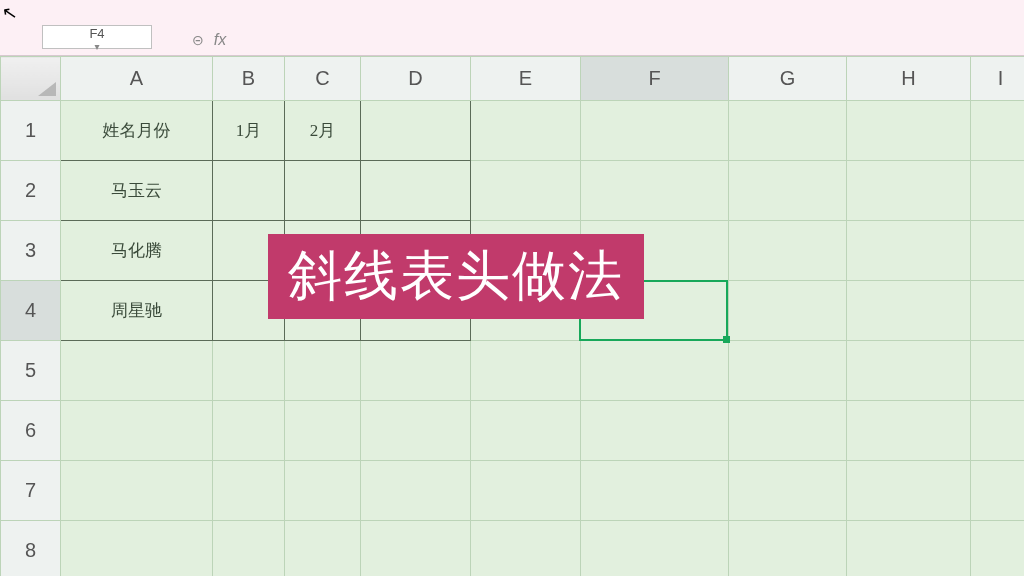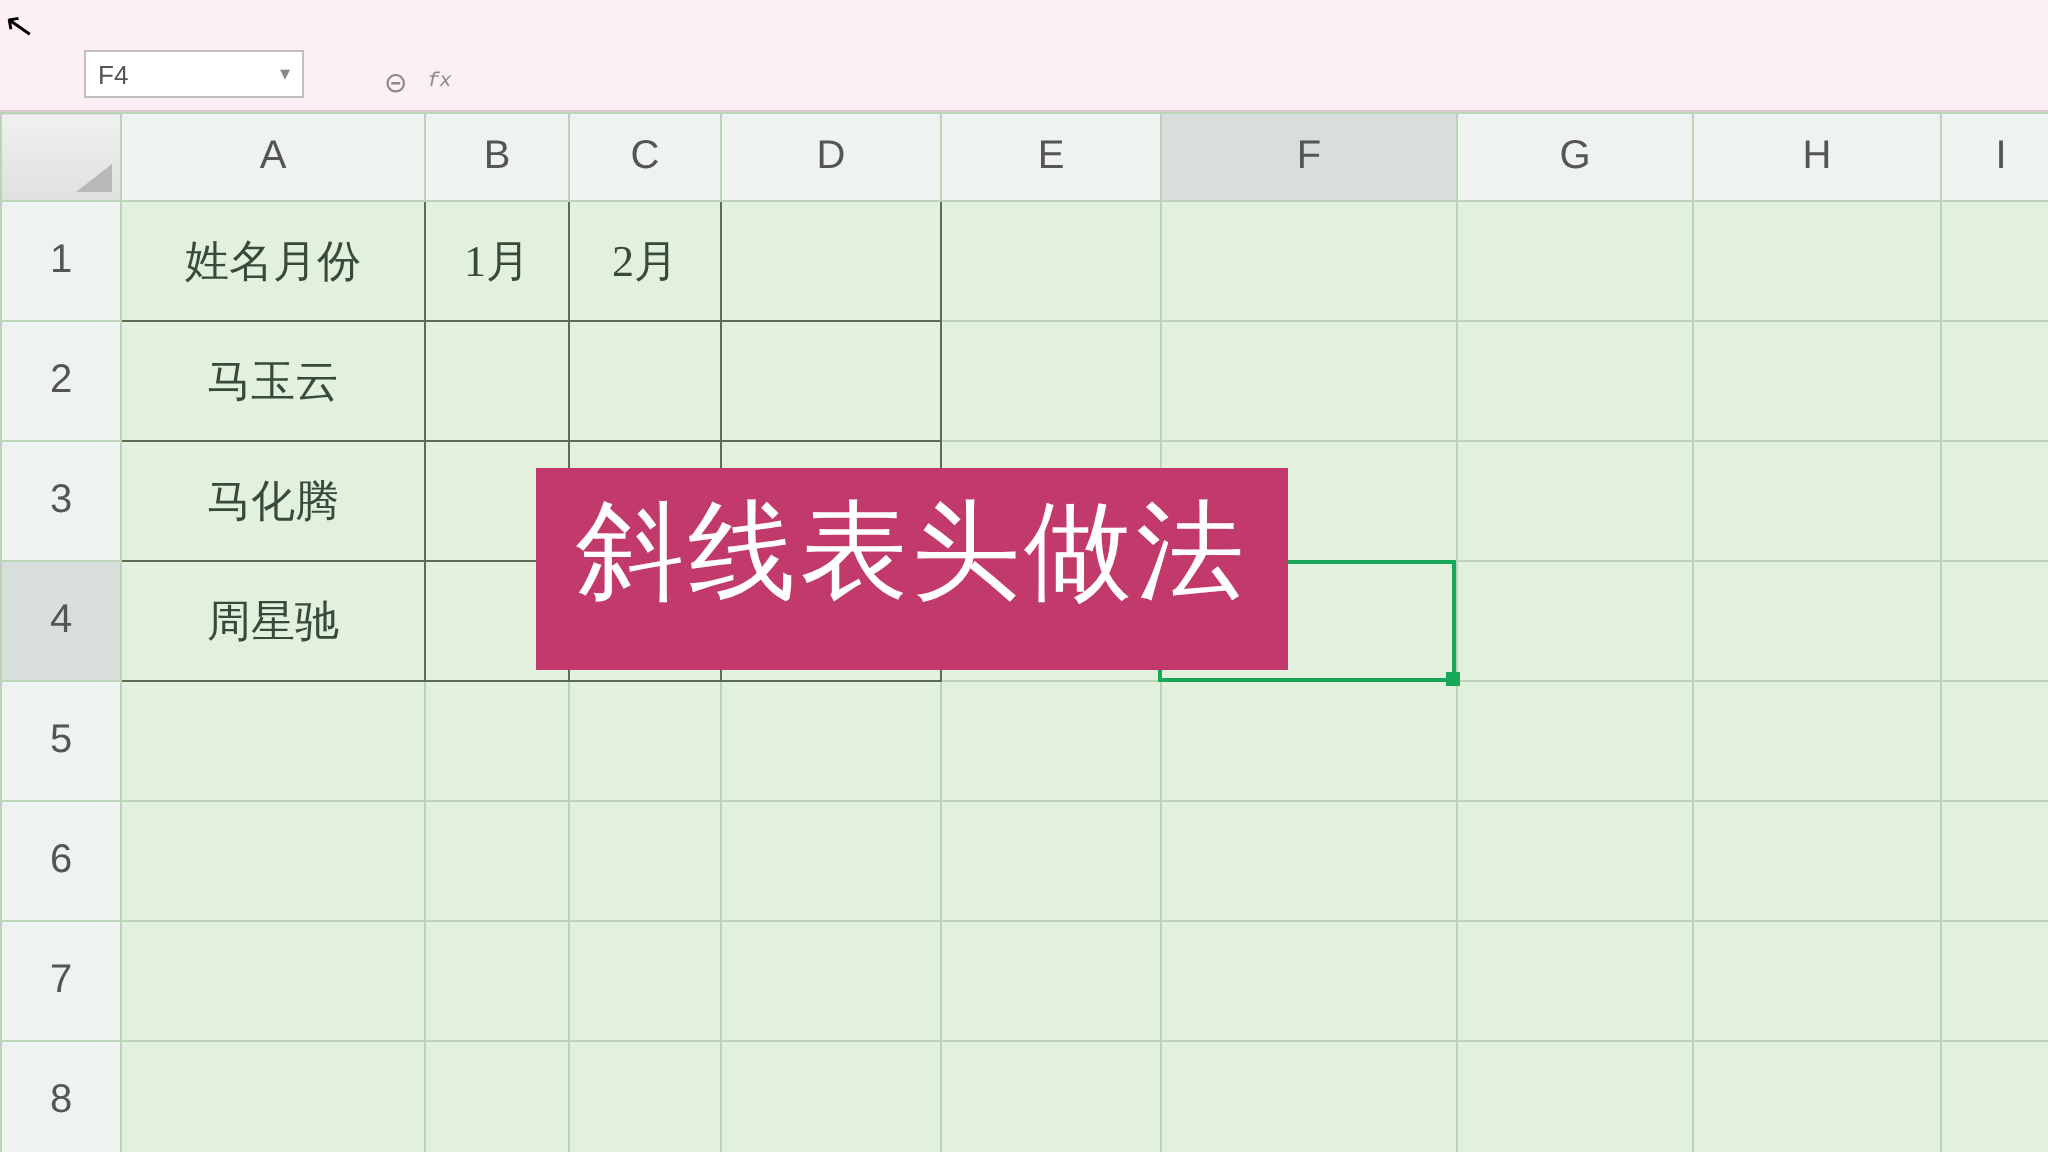--- a/index.html
+++ b/index.html
@@ -21,25 +21,26 @@
     height: 24px;
     background: #fff;
     border: 1px solid #c0c0c0;
     display: flex;
     align-items: center;
     justify-content: space-between;
     padding: 0 6px;
     font-size: 13px;
     color: #555;
     margin-left: 32px;
+    flex-direction: column;
   }
   .name-box .dd { font-size: 10px; color: #888; }
   .fx-area { display: flex; align-items: center; gap: 10px; }
   .zoom-icon { font-size: 14px; color: #888; }
-  .fx { font-style: italic; font-size: 10px; color: #888; font-family: Liberation Mono, monospace; }
+  .fx { font-style: italic; font-size: 16px; color: #888; font-family: Liberation Sans, sans-serif; }
 
   
   .sheet {
     position: relative;
     width: 1024px;
     height: 520px;
     background: #e2f0de;
   }
   table.grid {
     border-collapse: collapse;
@@ -91,21 +92,21 @@
     border-top: 1px solid #c8d6c8;
     border-bottom: 1px solid #c8d6c8;
   }
   th.rownum.active { background: #d8dedc; }
   tr.data-row td, tr.data-row th.rownum { height: 60px; }
 
   
   td.boxed {
     border: 1px solid #5b6b58 !important;
     background: #e2f0de;
-    font-size: 22px;
+    font-size: 17px;
     color: #3a4a3a;
     font-family: "SimSun","STSong",serif;
   }
 
   
   .active-cell {
     position: absolute;
     border: 2px solid #18a85a;
     pointer-events: none;
   }
@@ -127,21 +128,21 @@
     background: #f5c93a;
     color: #222;
     font-size: 54px;
     padding: 6px 18px 10px 18px;
     letter-spacing: 2px;
   }
   .ov2 {
     background: #c13a6b;
     color: #fff;
     font-size: 54px;
-    padding: 6px 20px 22px 20px;
+    padding: 6px 20px 6px 20px;
     letter-spacing: 2px;
   }
 
   .cursor {
     position: absolute;
     left: 2px; top: 2px;
     font-size: 18px;
     color: #000;
     transform: rotate(-10deg);
   }

